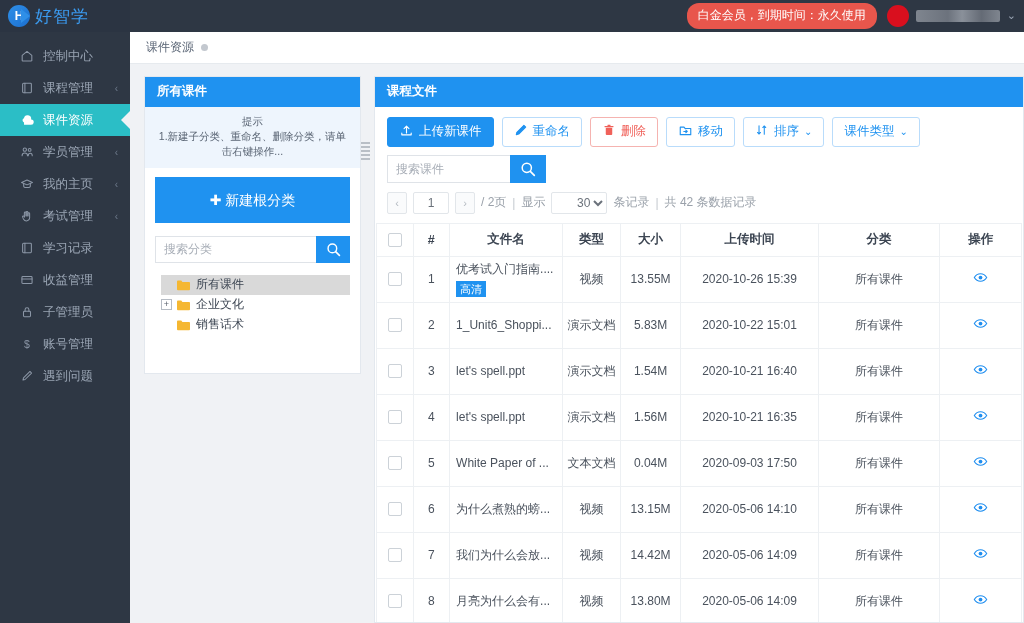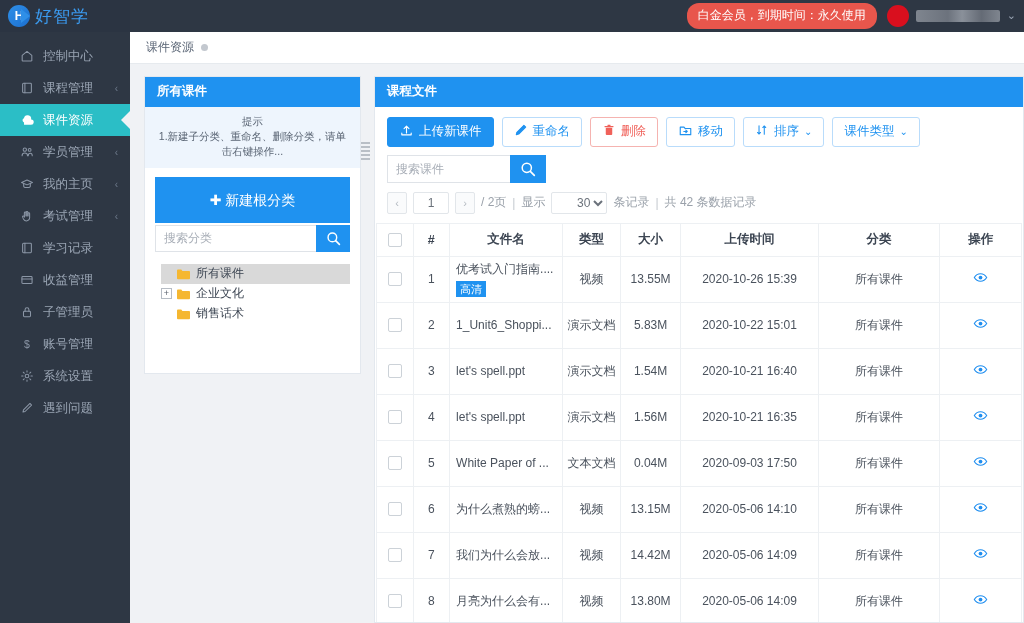--- a/index.html
+++ b/index.html
@@ -161,21 +161,21 @@
   .cat-body { padding: 9px 10px 0; }
   .btn-new-root {
     display: block; width: 100%;
     height: 46px; line-height: 28px;
     background: #1f92f0; color: #fff;
     border: none; text-align: center;
     font-size: 14px; cursor: pointer;
     font-family: inherit;
   }
   .cat-search {
-    display: flex; margin-top: 2px; height: 27px;
+    display: flex; margin-top: 13px; height: 27px;
   }
   .cat-search input {
     flex: 1 1 auto; min-width: 0;
     border: 1px solid #dfe3e8; border-right: none;
     padding: 0 8px; font-size: 12px; color: #333;
     font-family: inherit; outline: none;
   }
   .cat-search input::placeholder { color: #a8aeb7; }
   .search-btn {
     width: 34px; flex: 0 0 34px;
@@ -426,29 +426,20 @@
           </span>
           <span class="label">子管理员</span>
         </div>
         <div class="nav-item">
           <span class="ico">
             <svg width="14" height="14" viewBox="0 0 16 16">
               <text x="8" y="12.5" font-size="12" font-family="Liberation Sans,sans-serif" fill="#8b96a6" text-anchor="middle">$</text>
             </svg>
           </span>
           <span class="label">账号管理</span>
-        </div>
-        <div class="nav-item">
-          <span class="ico">
-            <svg width="14" height="14" viewBox="0 0 16 16" fill="none" stroke="#8b96a6" stroke-width="1.2" stroke-linecap="round" stroke-linejoin="round">
-              <circle cx="8" cy="8" r="2.1"></circle>
-              <path d="M8 1.9v1.6M8 12.5v1.6M1.9 8h1.6M12.5 8h1.6M3.7 3.7l1.1 1.1M11.2 11.2l1.1 1.1M12.3 3.7l-1.1 1.1M4.8 11.2l-1.1 1.1"></path>
-            </svg>
-          </span>
-          <span class="label">系统设置</span>
         </div>
         <div class="nav-item">
           <span class="ico">
             <svg width="14" height="14" viewBox="0 0 16 16" fill="none" stroke="#8b96a6" stroke-width="1.2" stroke-linecap="round" stroke-linejoin="round">
               <path d="M11.4 2.8l1.8 1.8-7.4 7.4-2.4.6.6-2.4z"></path>
             </svg>
           </span>
           <span class="label">遇到问题</span>
         </div>
       </nav>

